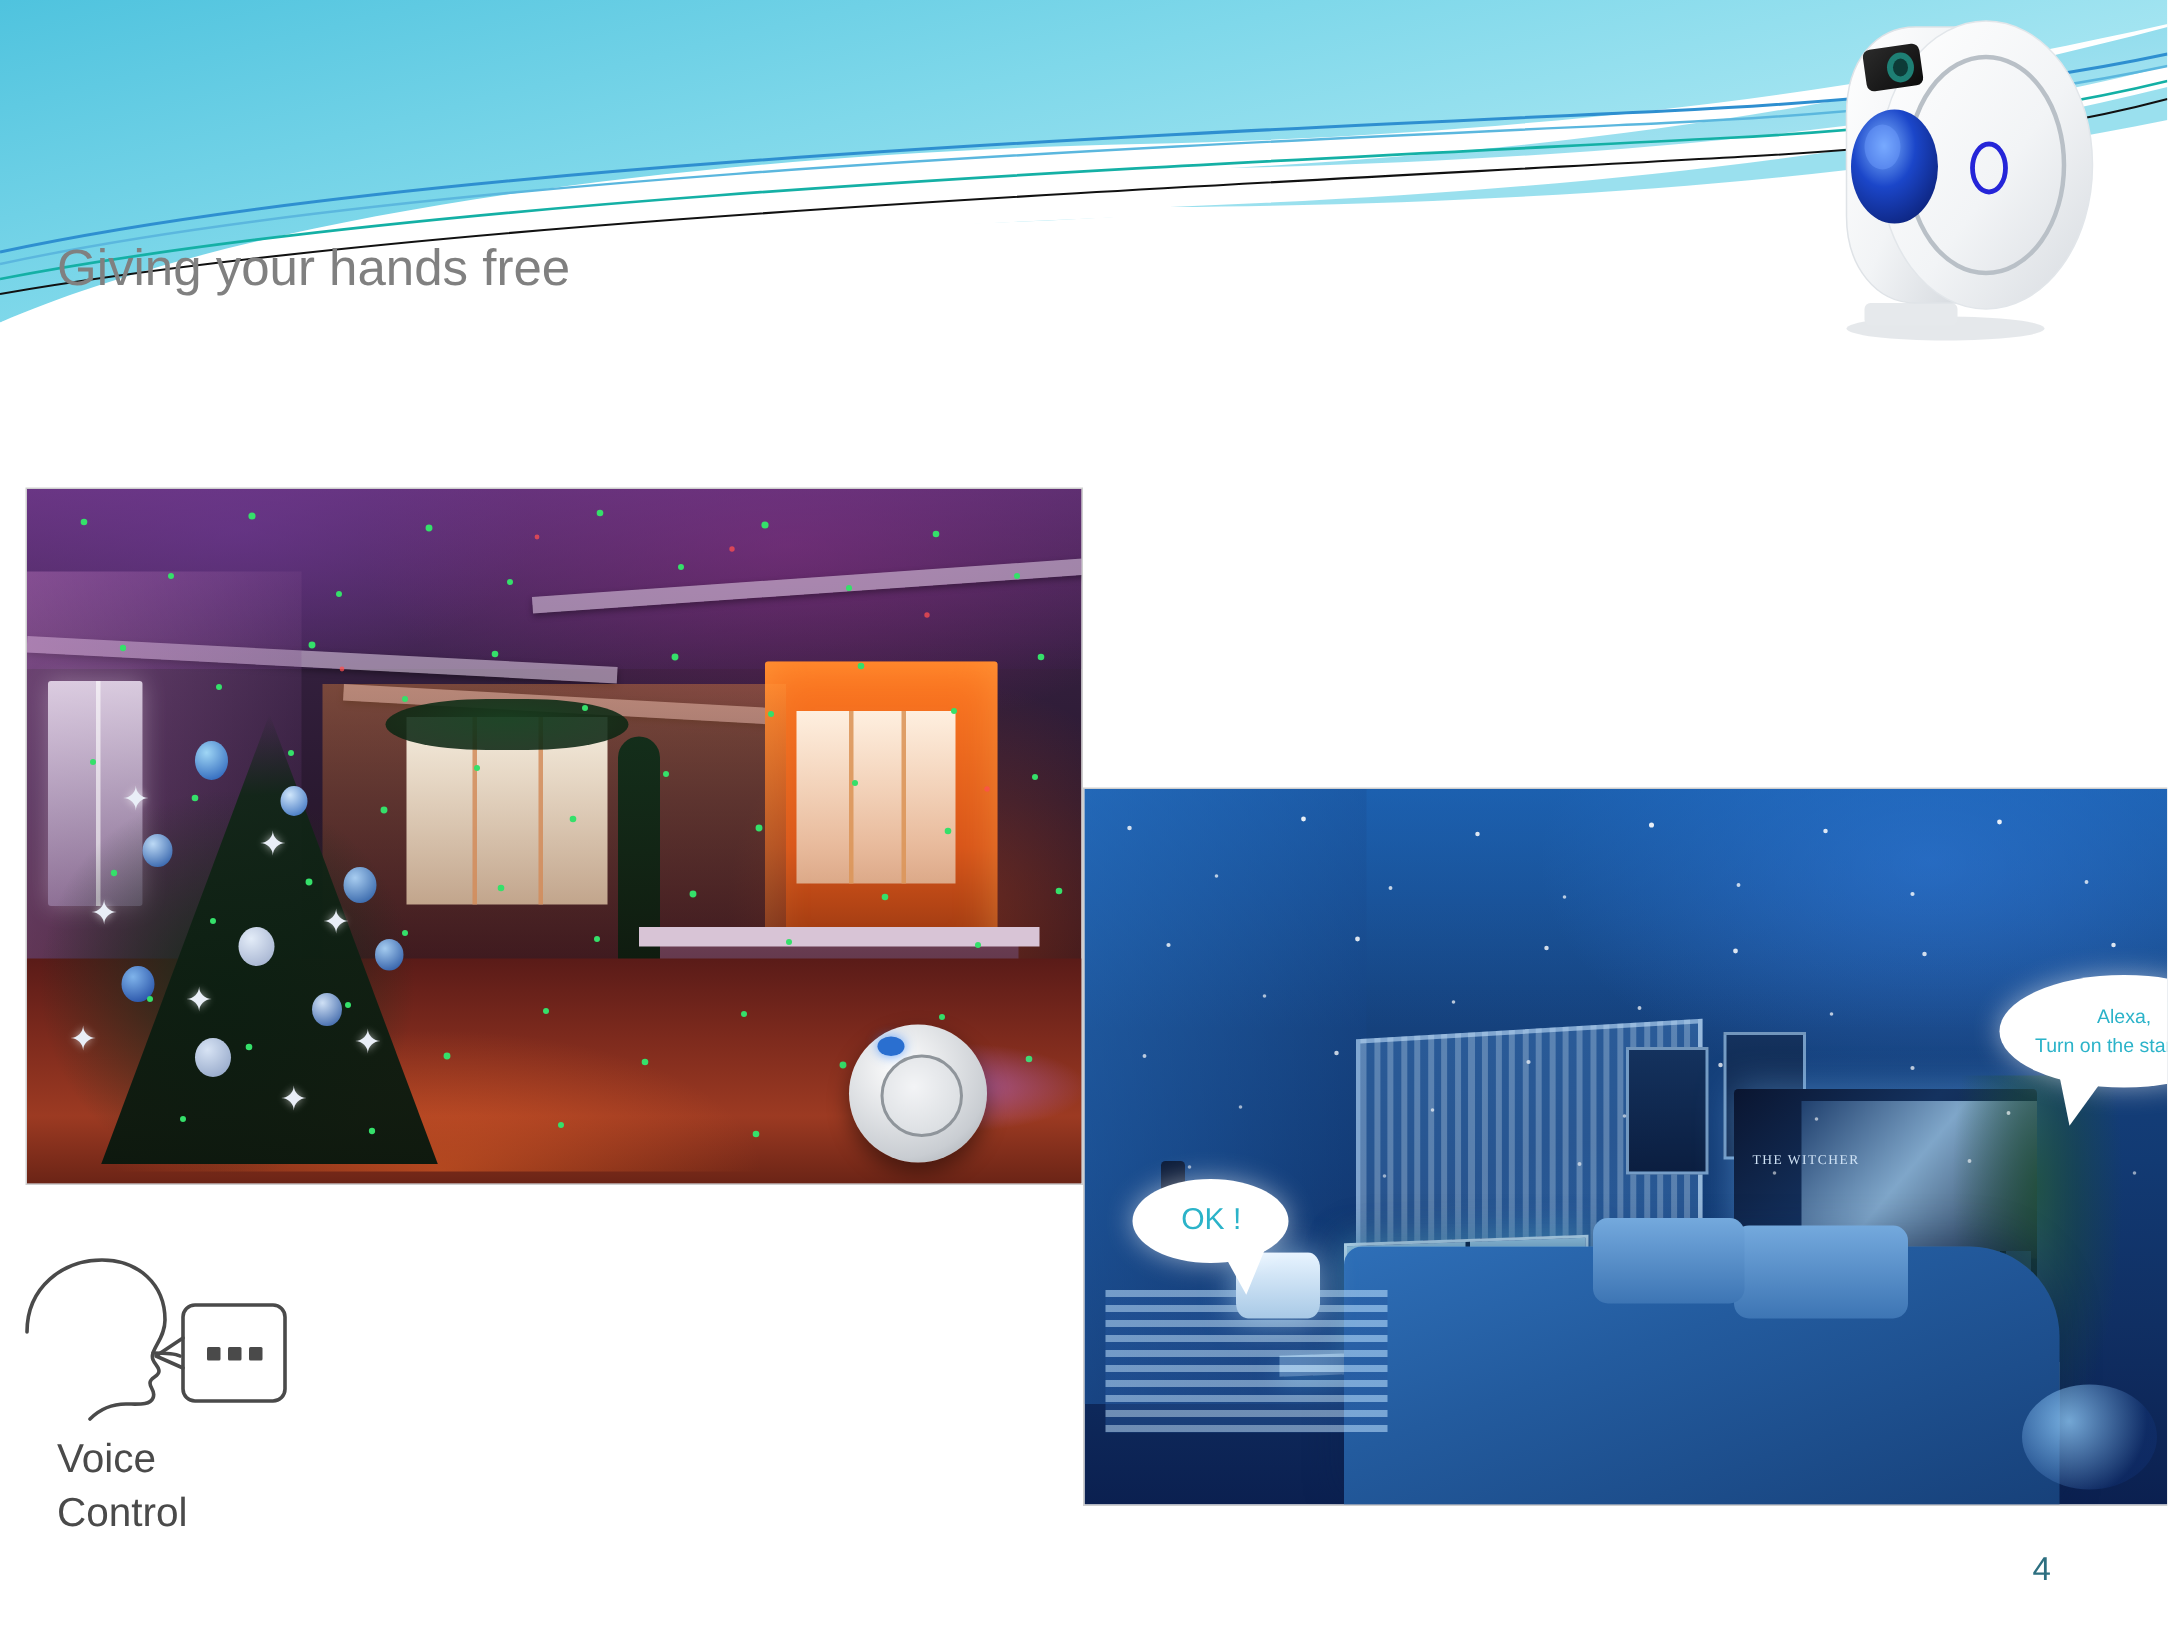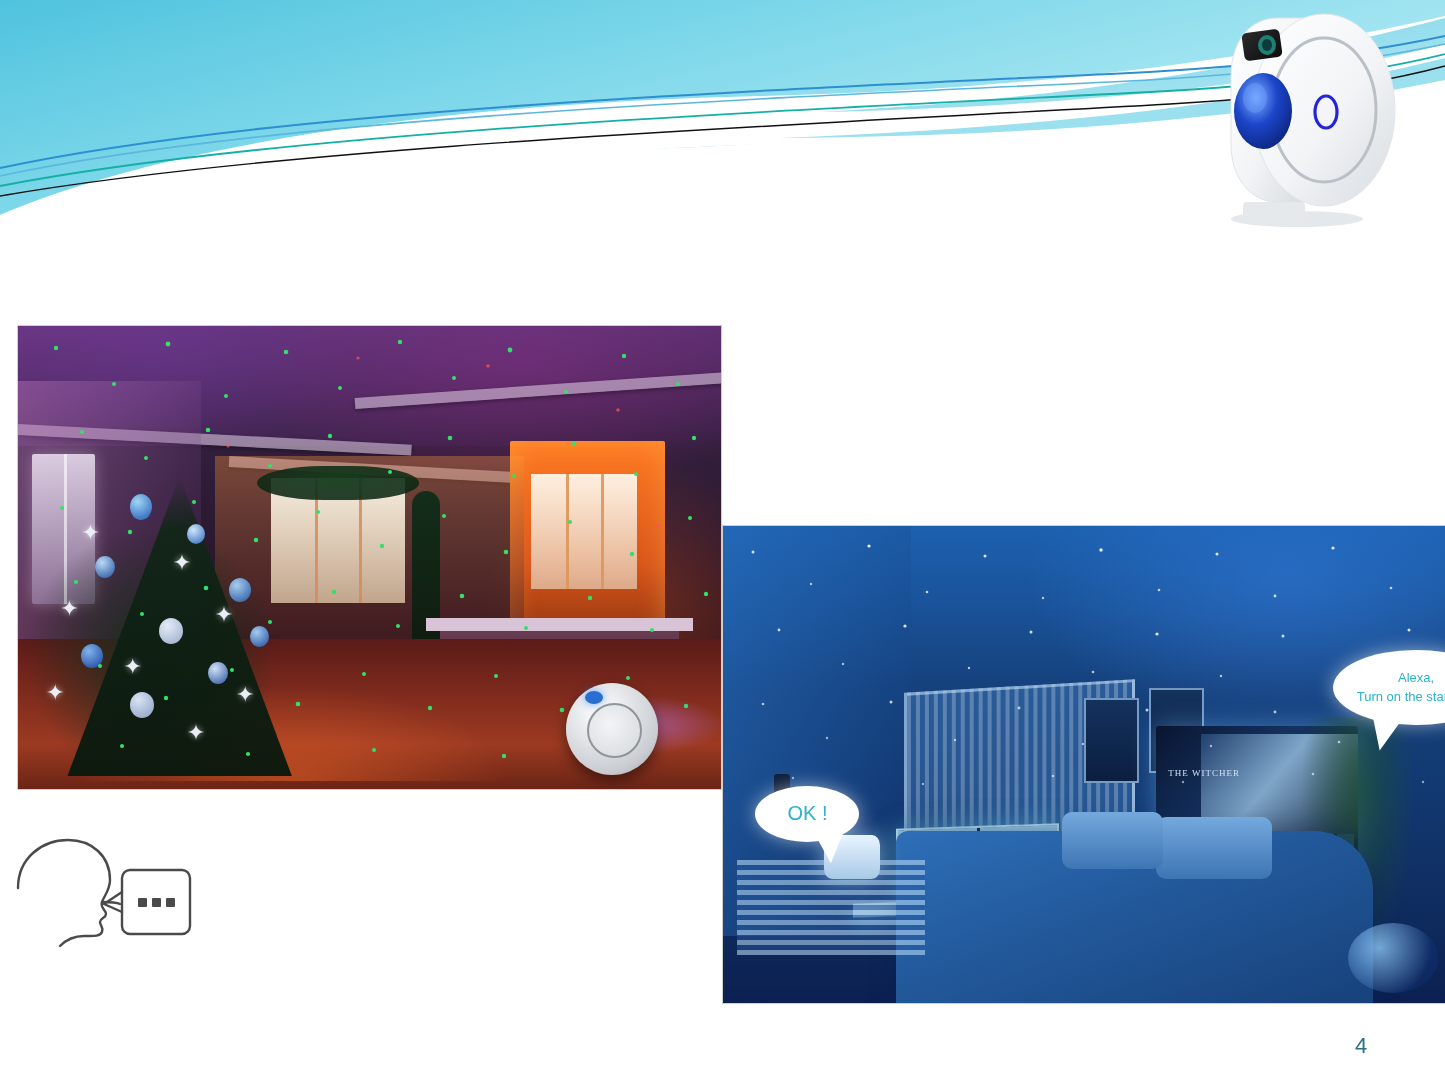--- a/index.html
+++ b/index.html
@@ -234,20 +234,21 @@
 
       <rect x="58" y="25" width="38" height="28" rx="5" fill="url(#camG)" transform="rotate(-8 77 39)"></rect>
       <ellipse cx="82" cy="39" rx="9" ry="10" fill="#1e7f74"></ellipse>
       <ellipse cx="82" cy="39" rx="5" ry="6" fill="#0d3b37"></ellipse>
 
       <ellipse cx="78" cy="105" rx="29" ry="38" fill="url(#lensG)"></ellipse>
       <ellipse cx="70" cy="92" rx="12" ry="15" fill="#6f9dff" opacity="0.45"></ellipse>
     </svg>
   </div>
 
+  <div class="page-subtitle">Giving your hands free</div>
 
   <div class="photo photo-left">
     <div class="ph-inner">
       <div class="xmas-base"></div>
       <div class="xmas-ceiling"></div>
       <div class="ceil-beam beam1"></div>
       <div class="ceil-beam beam2"></div>
       <div class="ceil-beam beam3"></div>
       <div class="wall-left"></div>
       <div class="doorway"></div>
@@ -469,16 +470,20 @@
         <rect x="112" y="40" width="68" height="64" rx="8"></rect>
         <path d="M112,62 L94,74 L112,82"></path>
       </g>
       <g fill="#4a4a4a">
         <rect x="128" y="68" width="9" height="9" rx="1"></rect>
         <rect x="142" y="68" width="9" height="9" rx="1"></rect>
         <rect x="156" y="68" width="9" height="9" rx="1"></rect>
       </g>
     </svg>
   </div>
+  <div class="voice-caption">
+    <div>Voice</div>
+    <div>Control</div>
+  </div>
 
   <div class="page-number">4</div>
 
 </div>
 
 </body></html>

